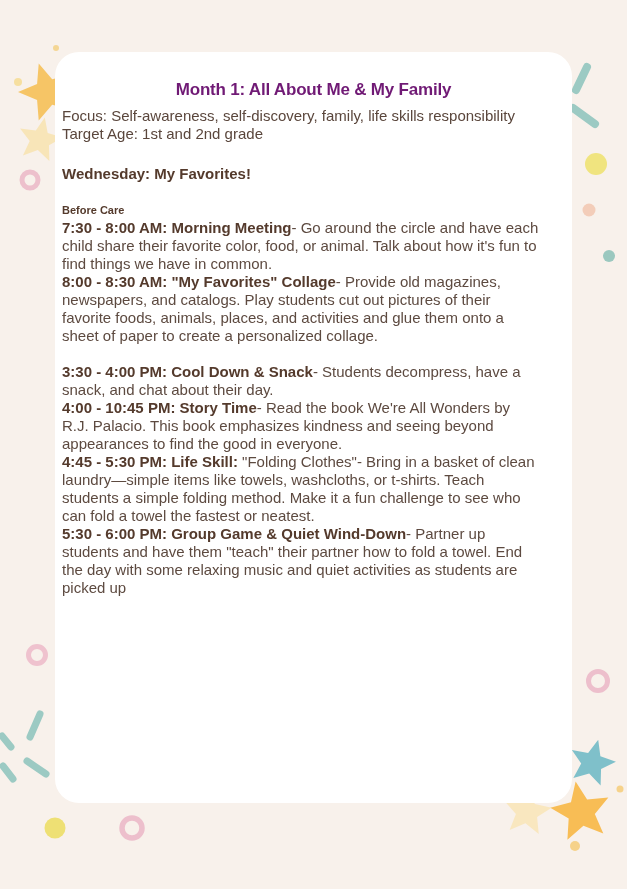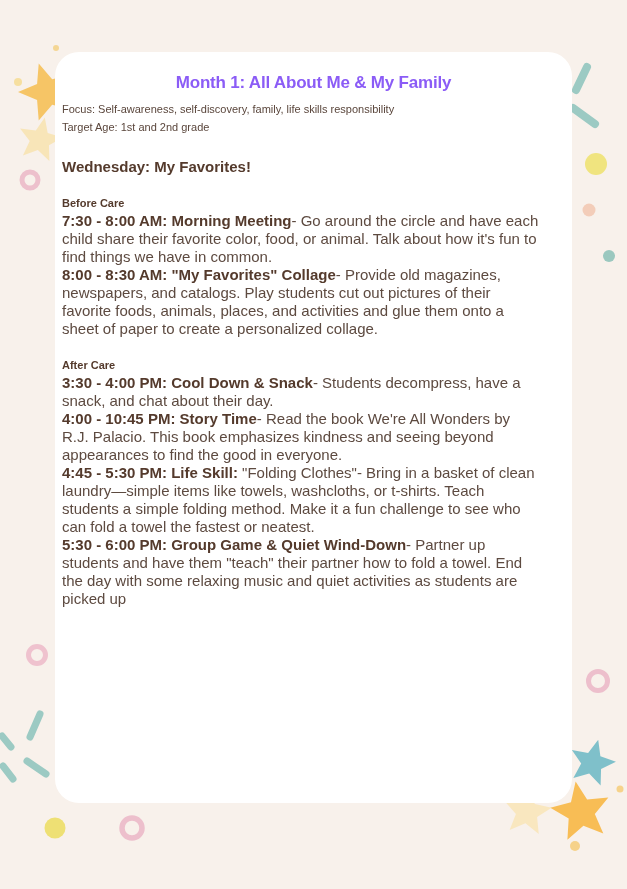--- a/index.html
+++ b/index.html
@@ -14,23 +14,23 @@
   .confetti{position:absolute;left:0;top:0;z-index:0;}
   .card{
     position:absolute;z-index:1;
     left:55px;top:52px;width:517px;height:751px;
     background:#ffffff;border-radius:24px;
     padding:16px 7px 0 7px;box-sizing:border-box;
     color:#5a463c;
   }
   .doc-title{
     text-align:center;font-size:17px;line-height:20px;font-weight:bold;
-    color:#8b5cf6;letter-spacing:-0.2px;margin:5px 0 7px 0;
+    color:#701a75;letter-spacing:-0.2px;margin:12px 0 7px 0;
   }
-  .meta{font-size:11px;line-height:18px;color:#5a463c;margin:0;}
+  .meta{font-size:15px;line-height:18px;color:#5a463c;margin:0;}
   .week-theme{
     text-align:center;font-size:15px;line-height:18px;font-weight:bold;
     color:#46301f;letter-spacing:-0.4px;margin:19px 0 0 0;
   }
   .day-heading{
     font-size:15px;line-height:18px;font-weight:bold;color:#543a2c;
     margin:22px 0 0 0;
   }
   .section{margin-top:18px;}
   .section-heading{
@@ -95,21 +95,20 @@
     <div class="section">
       <p class="section-heading">Before Care</p>
 
 
       <p class="item"><span class="time-label">7:30 - 8:00 AM: Morning Meeting</span><span>- Go around the circle and have each child share their favorite color, food, or animal. Talk about how it's fun to find things we have in common.</span></p>
 
       <p class="item"><span class="time-label">8:00 - 8:30 AM: "My Favorites" Collage</span><span>- Provide old magazines, newspapers, and catalogs. Play students cut out pictures of their favorite foods, animals, places, and activities and glue them onto a sheet of paper to create a personalized collage.</span></p>
     </div>
 
     <div class="section">
-      <p class="section-heading">After Care</p>
 
       <p class="item"><span class="time-label">3:30 - 4:00 PM: Cool Down &amp; Snack</span><span>- Students decompress, have a snack, and chat about their day.</span></p>
 
       <p class="item"><span class="time-label">4:00 - 10:45 PM: Story Time</span><span>- Read the book We're All Wonders by R.J. Palacio. This book emphasizes kindness and seeing beyond appearances to find the good in everyone.</span></p>
 
       <p class="item"><span class="time-label">4:45 - 5:30 PM: Life Skill:</span><span> "Folding Clothes"- Bring in a basket of clean laundry—simple items like towels, washcloths, or t-shirts. Teach students a simple folding method. Make it a fun challenge to see who can fold a towel the fastest or neatest.</span></p>
 
       <p class="item"><span class="time-label">5:30 - 6:00 PM: Group Game &amp; Quiet Wind-Down</span><span>- Partner up students and have them "teach" their partner how to fold a towel. End the day with some relaxing music and quiet activities as students are picked up</span></p>
     </div>
 

